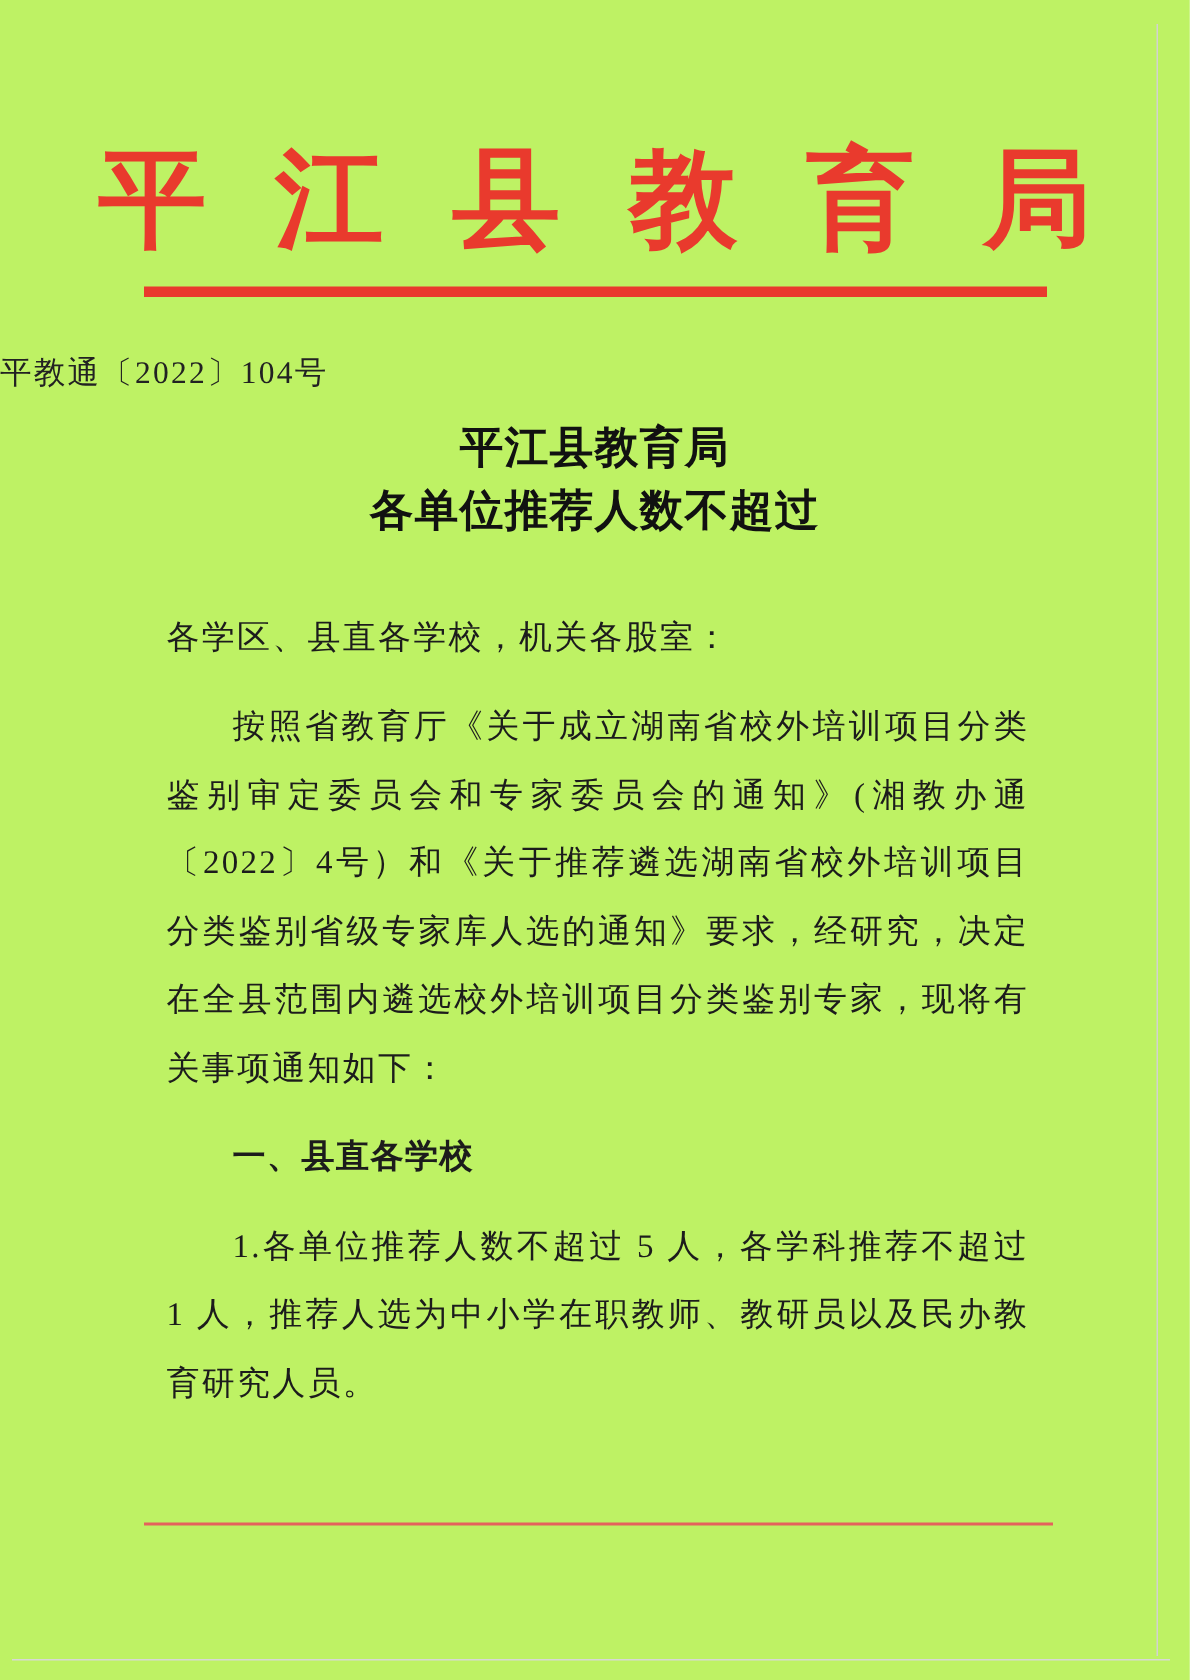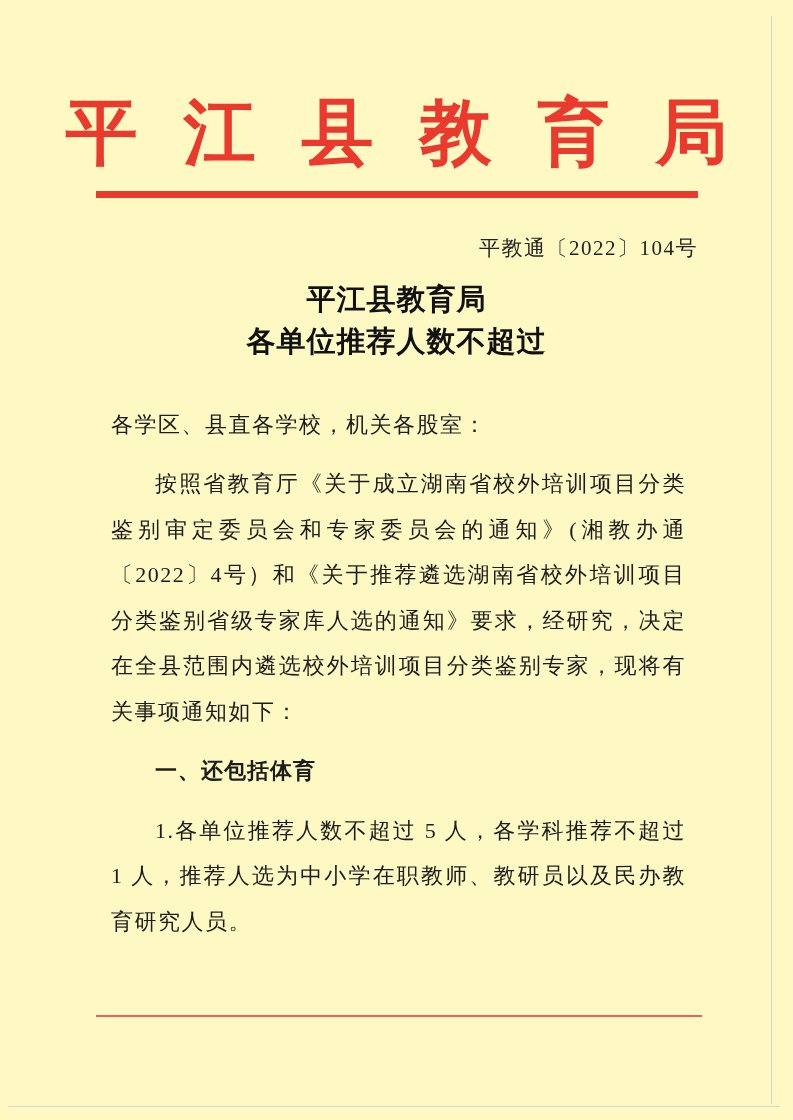--- a/index.html
+++ b/index.html
@@ -9,21 +9,21 @@
     height: 1120px;
     background: #ffffff;
     position: relative;
     overflow: hidden;
     font-family: "Liberation Serif", "DejaVu Serif", serif;
     color: #1a1a1a;
   }
   .page {
     position: absolute;
     inset: 0;
-    background: #fef9c3;
+    background: #bef264;
   }
   
   .scan-edge-right {
     position: absolute;
     top: 16px;
     right: 21px;
     width: 1px;
     height: 1088px;
     background: #d2d2d2;
   }
@@ -49,21 +49,20 @@
     white-space: nowrap;
   }
   .red-rule {
     margin: 16px 95px 0 96px;
     height: 7px;
     background: #e93a2d;
   }
   .doc-number {
     margin-top: 36px;
     padding-right: 95px;
-    text-align: right;
     font-size: 21px;
     letter-spacing: 1.5px;
     color: #222222;
   }
 
   
   .doc-title {
     margin-top: 16px;
     text-align: center;
     font-weight: bold;
@@ -115,21 +114,21 @@
   <div class="doc-number">平教通〔2022〕104号</div>
 
   <div class="doc-title">
     <div>平江县教育局</div>
     <div>各单位推荐人数不超过</div>
   </div>
 
   <div class="body-text">
     <p class="salutation">各学区、县直各学校，机关各股室：</p>
     <p class="para">按照省教育厅《关于成立湖南省校外培训项目分类鉴别审定委员会和专家委员会的通知》(湘教办通〔2022〕4号）和《关于推荐遴选湖南省校外培训项目分类鉴别省级专家库人选的通知》要求，经研究，决定在全县范围内遴选校外培训项目分类鉴别专家，现将有关事项通知如下：</p>
-    <p class="section-heading">一、还包括体育</p>
+    <p class="section-heading">一、县直各学校</p>
     <p class="item">1.各单位推荐人数不超过 5 人，各学科推荐不超过 1 人，推荐人选为中小学在职教师、教研员以及民办教育研究人员。</p>
   </div>
 
   <div class="footer-rule"></div>
 
   <div class="scan-edge-right"></div>
   <div class="scan-edge-bottom"></div>
 
 </div>
 

